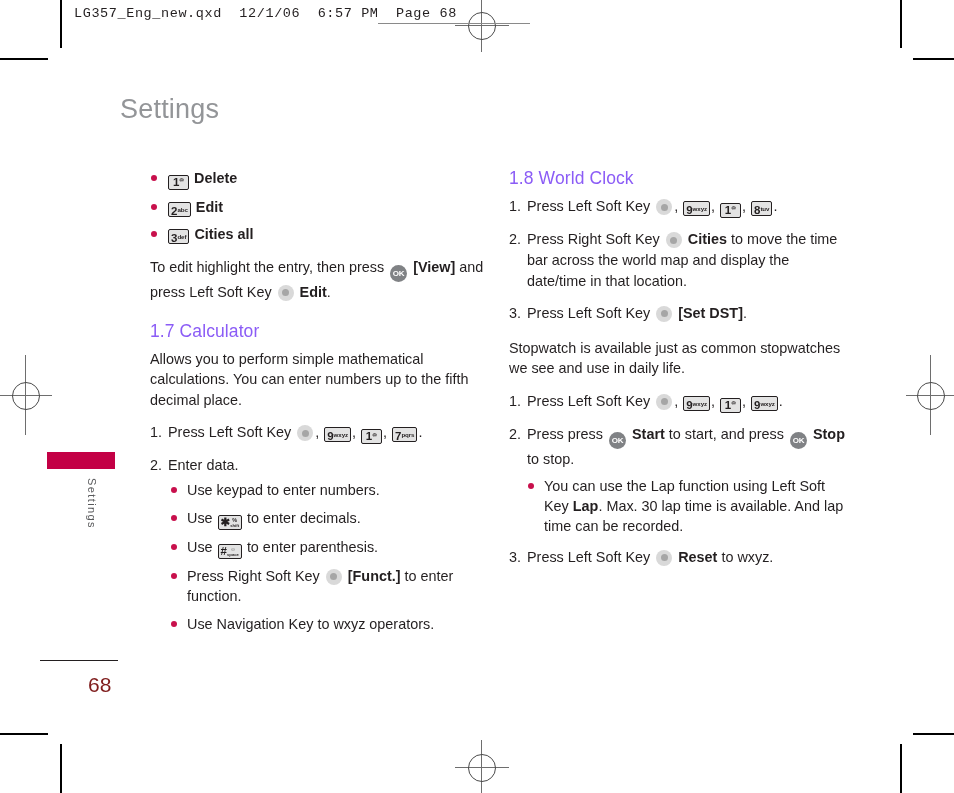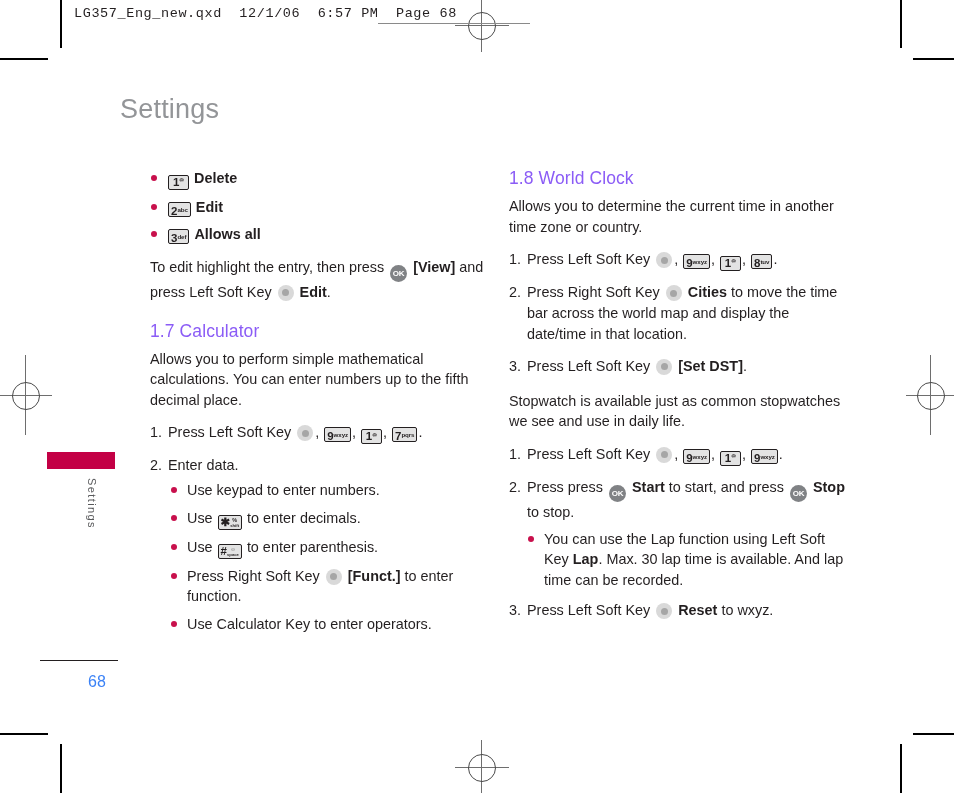--- a/index.html
+++ b/index.html
@@ -85,22 +85,22 @@
     left: 40px;
     top: 660px;
     width: 78px;
     height: 1px;
     background: #231f20;
   }
   .folio {
     position: absolute;
     left: 88px;
     top: 673px;
-    font-size: 16px;
-    color: #3b82f6;
+    font-size: 21px;
+    color: #7f1d1d;
   }
 
   
   .col {
     position: absolute;
     top: 168px;
     width: 340px;
   }
   .col-left  { left: 150px; }
   .col-right { left: 509px; }
@@ -298,21 +298,21 @@
     <li>
       <span class="key"><span class="d">1</span><span class="stack"><b>♾</b><i>&nbsp;</i></span></span>
       <span class="b">Delete</span>
     </li>
     <li>
       <span class="key"><span class="d">2</span><span class="sup">abc</span></span>
       <span class="b">Edit</span>
     </li>
     <li>
       <span class="key"><span class="d">3</span><span class="sup">def</span></span>
-      <span class="b">Allows all</span>
+      <span class="b">Cities all</span>
     </li>
   </ul>
 
   <p class="body" style="margin-top:12px;">
     <span>To edit highlight the entry, then press</span>
     <span class="okkey">OK</span>
     <span class="b">[View]</span>
     <span>and press Left Soft Key</span>
     <span class="softkey"></span>
     <span class="b">Edit</span><span>.</span>
@@ -351,31 +351,30 @@
         <span class="key"><span class="d">#</span><span class="stack"><b>☺</b><i>space</i></span></span>
         <span>to enter parenthesis.</span>
       </li>
       <li>
         <span>Press Right Soft Key</span>
         <span class="softkey"></span>
         <span class="b">[Funct.]</span>
         <span>to enter function.</span>
       </li>
       <li>
-        <span>Use Calculator Key to enter operators.</span>
+        <span>Use Navigation Key to wxyz operators.</span>
       </li>
     </ul>
   </div>
 </div>
 
 <div class="col col-right">
 
   <div class="sec">
     <h2 class="sec-head">1.8 World Clock</h2>
-    <p class="body">Allows you to determine the current time in another time zone or country.</p>
 
     <ol class="steps">
       <li>
         <span class="num">1.</span>
         <span>Press Left Soft Key</span>
         <span class="softkey"></span>,
         <span class="key"><span class="d">9</span><span class="sup">wxyz</span></span>,
         <span class="key"><span class="d">1</span><span class="stack"><b>♾</b><i>&nbsp;</i></span></span>,
         <span class="key"><span class="d">8</span><span class="sup">tuv</span></span>.
       </li>

